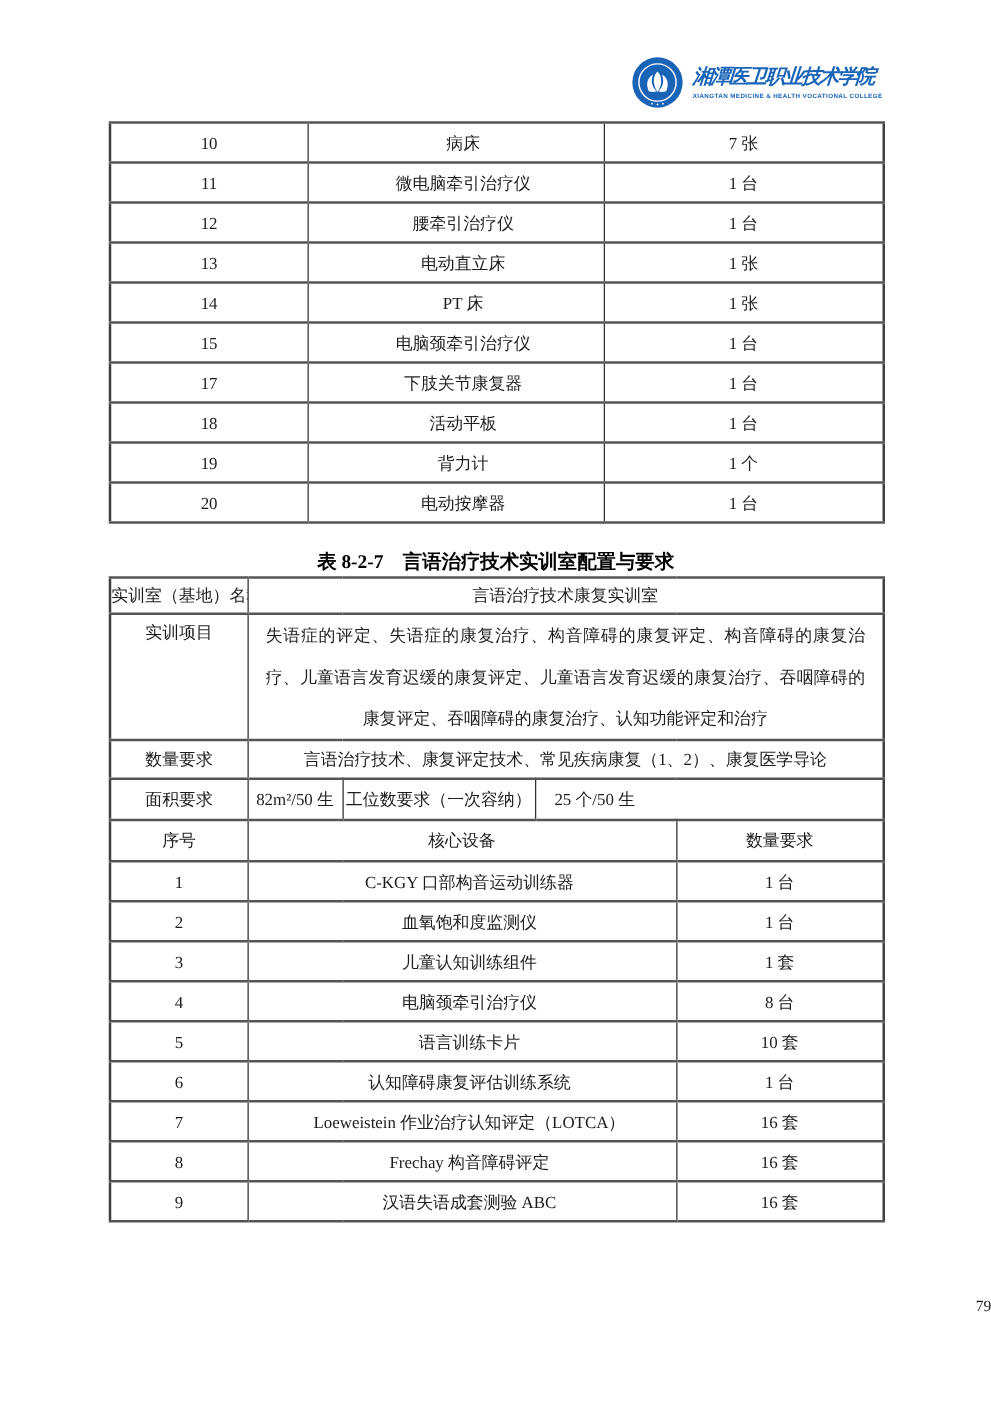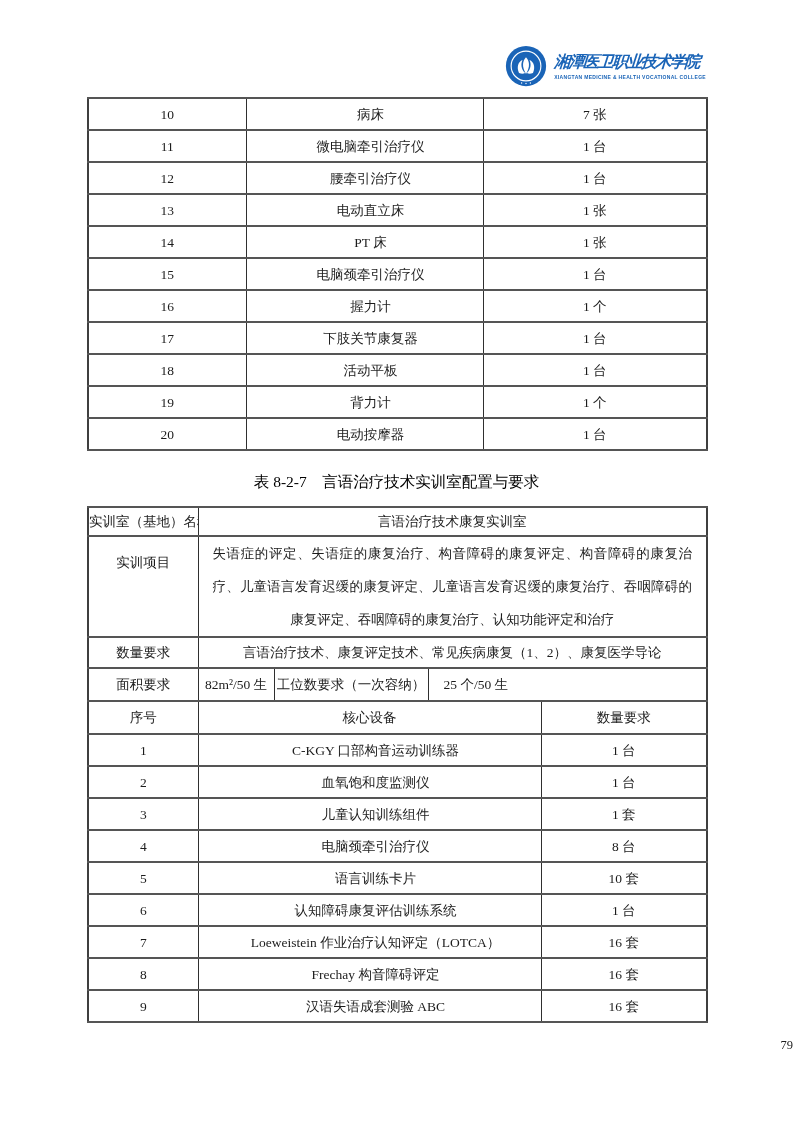--- a/index.html
+++ b/index.html
@@ -39,30 +39,30 @@
     overflow:hidden; white-space:nowrap;
   }
   .t1 td { height:32px; }
   .cell-left { text-align:left; padding-left:12px; }
   .t2 .row-a td { height:29px; }
   .t2 .row-b td { height:100px; }
   .t2 .row-c td { height:31px; }
   .t2 .row-d td { height:33px; }
   .t2 .row-e td { height:33px;font-family:Liberation Serif, serif; }
   .t2 .row-item td { height:32px; }
-  .t2 .project-label { vertical-align:top; padding-top:17px; }
+  .t2 .project-label { vertical-align:top; padding-top:5px; }
   .t2 .project-text {
     white-space:normal; text-align:justify; text-align-last:center;
     line-height:33px; padding:0 14px; vertical-align:middle;margin-top:24px;
   }
   .t2 .capacity-value { text-align:left; padding-left:15px; }
   
   .table-title {
-    margin-top:20px; margin-bottom:13px;
-    text-align:center; font-weight:normal; font-size:15.5px; line-height:22px;
+    margin-top:20px; 
+    text-align:center; font-weight:bold; font-size:15.5px; line-height:22px;
     color:#000;
   }
   .page-footer {
     position:absolute; left:0; right:0; top:1038px;
     text-align:right; font-size:12.5px;
   }
 </style>
 </head>
 <body>
 
@@ -116,25 +116,20 @@
       <td>14</td>
       <td class="cell-left">PT 床</td>
       <td>1 张</td>
     </tr>
     <tr>
       <td>15</td>
       <td class="cell-left">电脑颈牵引治疗仪</td>
       <td>1 台</td>
     </tr>
     <tr>
-      <td>16</td>
-      <td class="cell-left">握力计</td>
-      <td>1 个</td>
-    </tr>
-    <tr>
       <td>17</td>
       <td class="cell-left">下肢关节康复器</td>
       <td>1 台</td>
     </tr>
     <tr>
       <td>18</td>
       <td class="cell-left">活动平板</td>
       <td>1 台</td>
     </tr>
     <tr>

